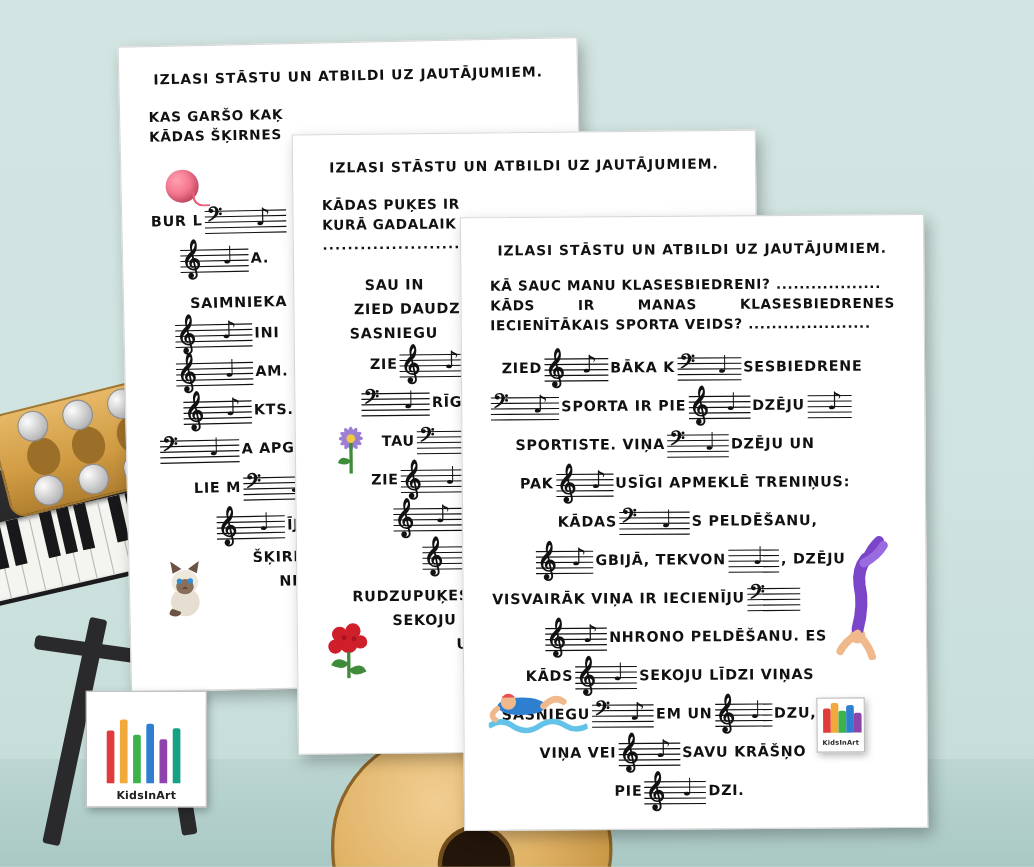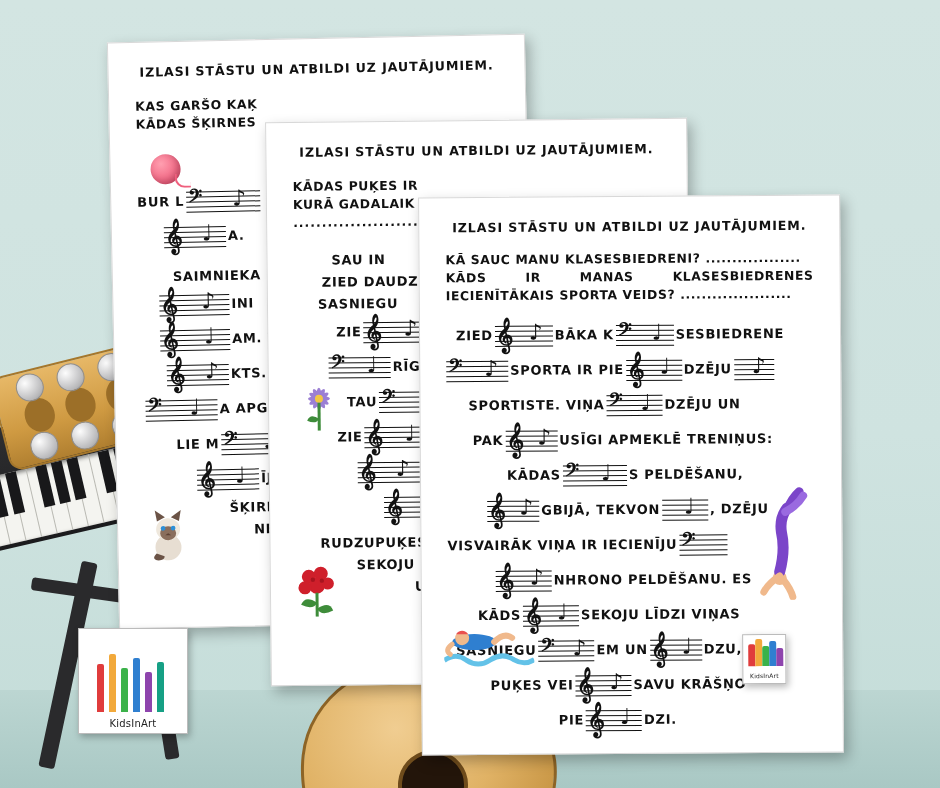--- a/index.html
+++ b/index.html
@@ -99,21 +99,21 @@
 
   .cat{width:44px;height:54px;}
   .flower{width:40px;height:46px;}
   .redflower{width:52px;height:56px;}
 
   .logo{position:absolute;background:#fff;border:1px solid #bbb;
      box-shadow:2px 3px 7px rgba(0,0,0,.28);display:flex;flex-direction:column;
      align-items:center;justify-content:flex-end;padding-bottom:4px;}
   .logo .pencils{flex:1;width:100%;position:relative;}
   .logo .pencils i{position:absolute;bottom:6px;width:7px;border-radius:2px 2px 0 0;display:block;}
-  .logo .cap{font-size:10px;font-weight:normal;color:#222;letter-spacing:.2px;}
+  .logo .cap{font-size:10px;font-weight:bold;color:#222;letter-spacing:.2px;}
   .logo.small .cap{font-size:6px;}
 
   .dots{letter-spacing:1px;}
 </style>
 </head>
 <body>
 
 <div class="stage">
 
   <div class="bg-wall"></div>
@@ -640,21 +640,21 @@
             <i class="ln"></i>
             <i class="ln"></i>
             <i class="ln"></i>
           <span class="clef treble">𝄞</span>
           <span class="note" style="left:32px;top:-1px">♩</span>
         </span>
         <span>DZU, KĀ</span>
       </div>
 
       <div class="line lft" style="padding-left:42px">
-        <span>PUĶES VEI</span>
+        <span>VIŅA VEI</span>
         <span class="staff" style="width:56px">
           <i class="ln"></i>
             <i class="ln"></i>
             <i class="ln"></i>
             <i class="ln"></i>
             <i class="ln"></i>
           <span class="clef treble">𝄞</span>
           <span class="note" style="left:34px;top:-1px">♪</span>
         </span>
         <span>SAVU KRĀŠŅO</span>

